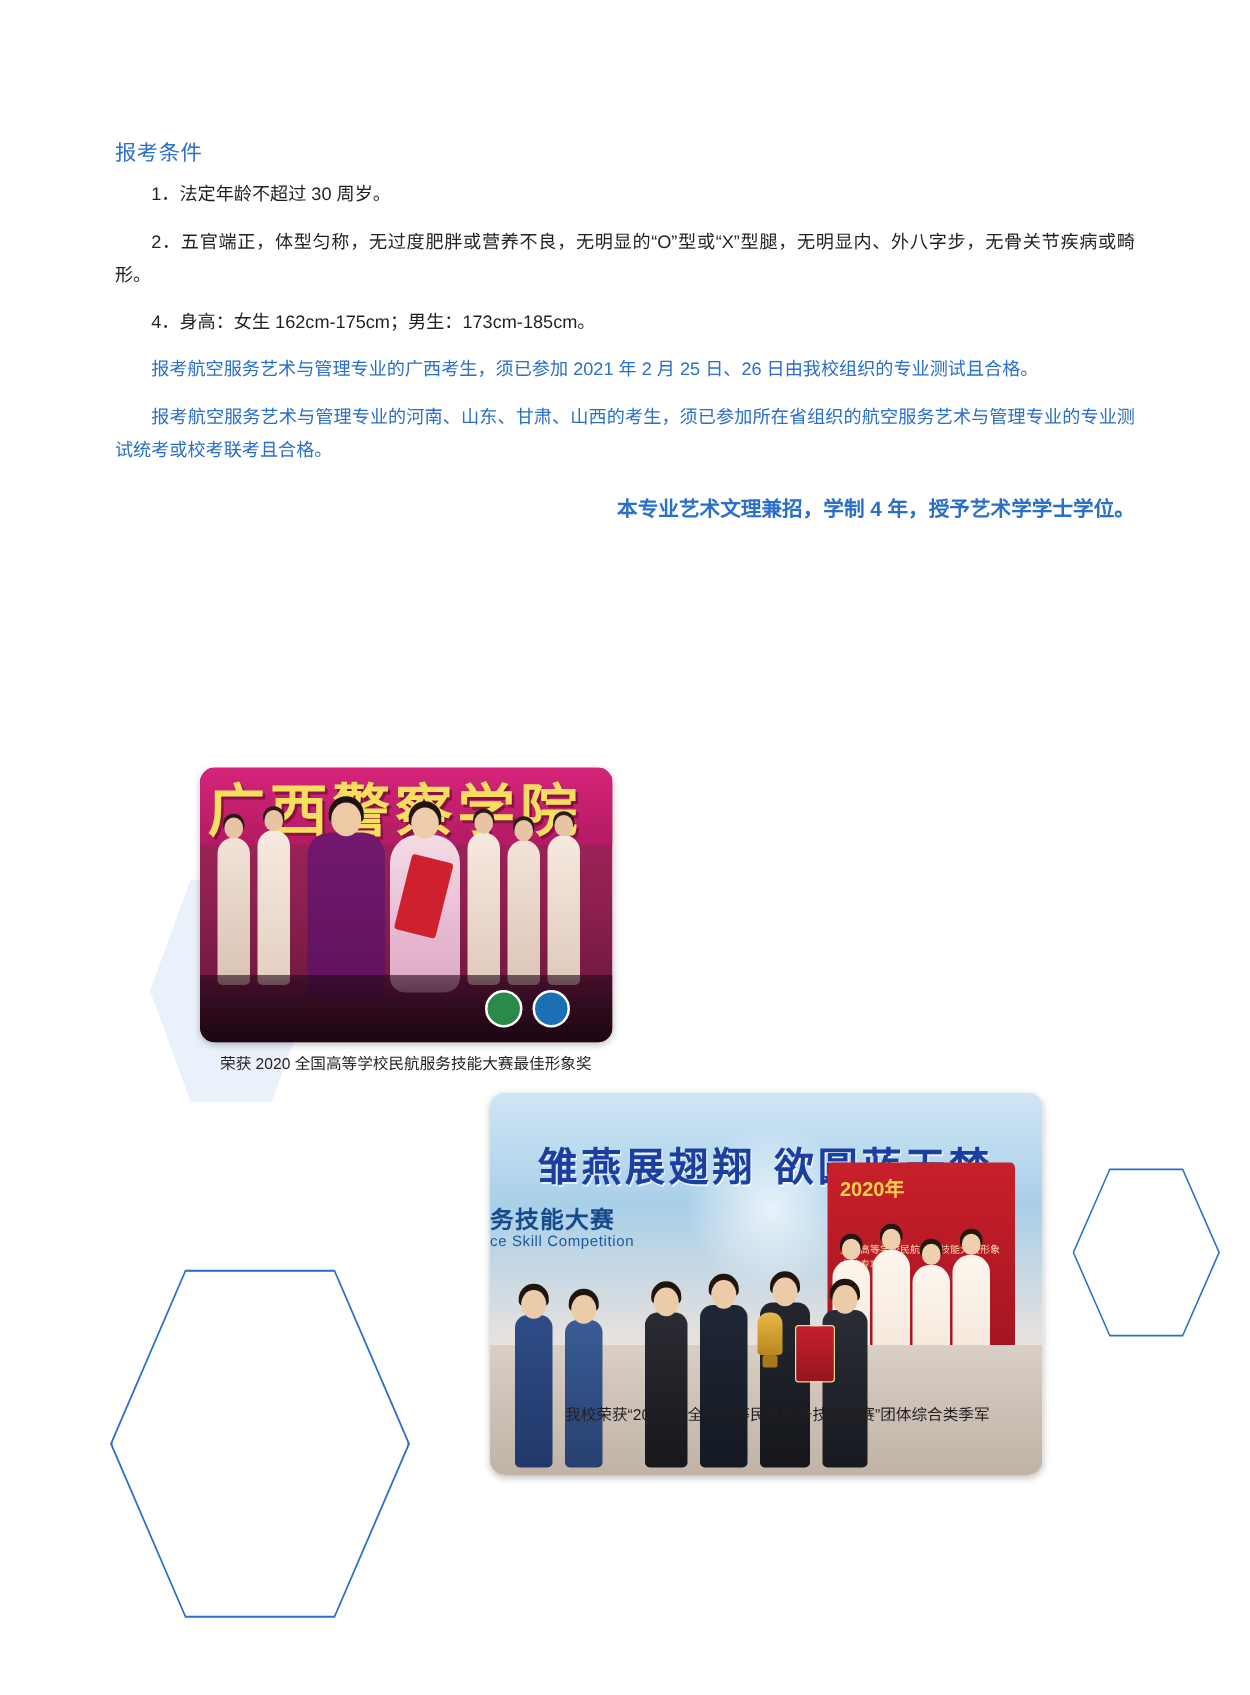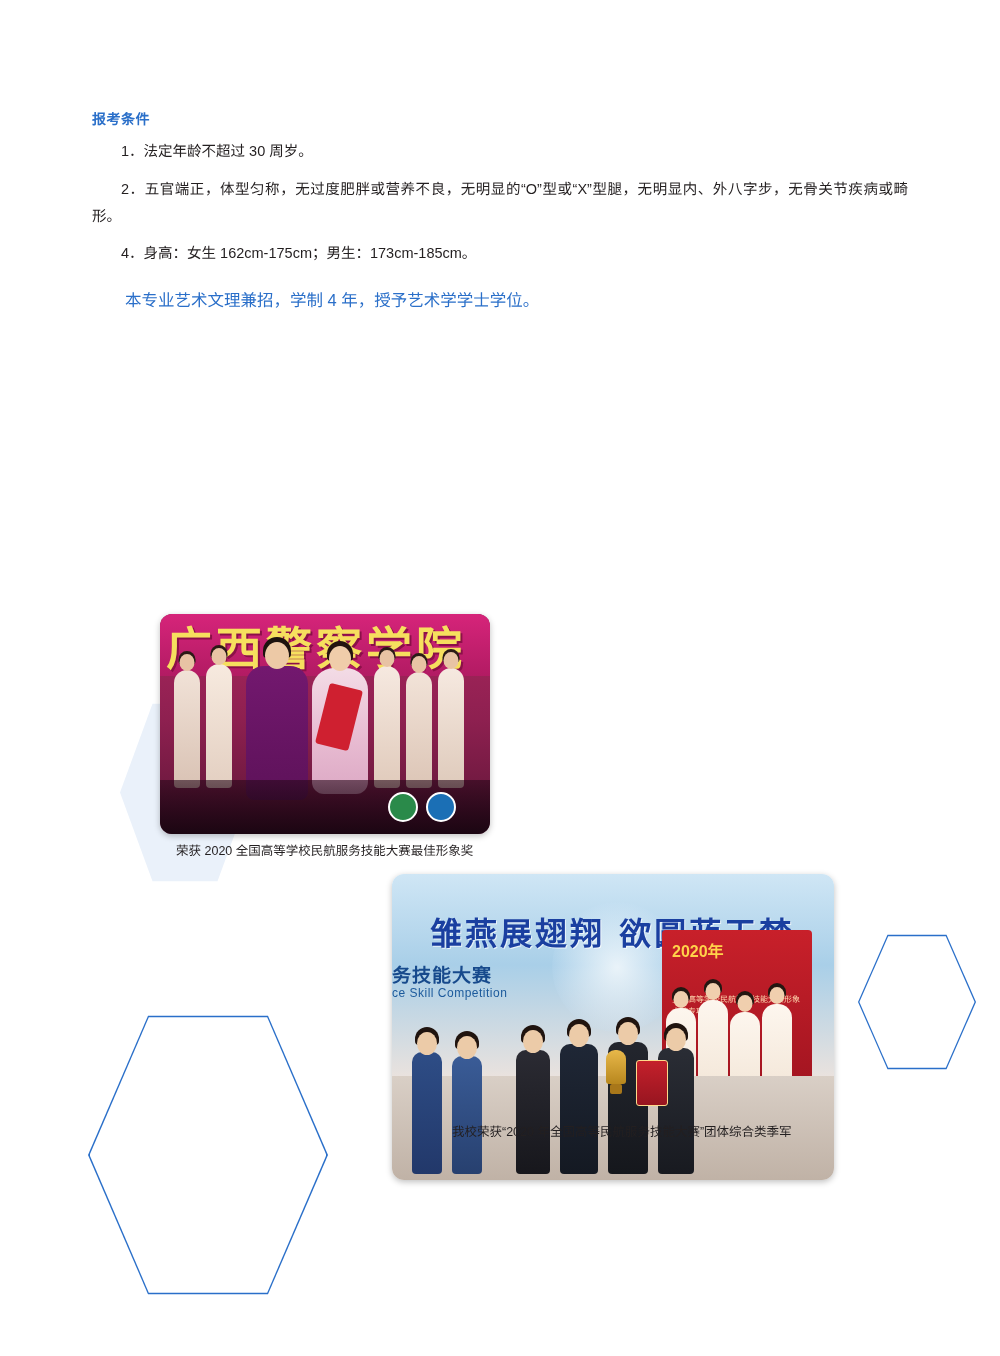--- a/index.html
+++ b/index.html
@@ -49,22 +49,22 @@
 
   
   .content {
     position: absolute;
     left: 92px;
     top: 108px;
     width: 816px;
   }
   h2.section-title {
     margin: 0 0 10px 0;
-    font-size: 14px;
-    font-weight: 700;
+    font-size: 17px;
+    font-weight: 400;
     color: #2a6fc9;
     letter-spacing: 0.5px;
   }
   p.para {
     margin: 0 0 11px 0;
     font-size: 14.5px;
     line-height: 1.85;
     text-align: justify;
     text-indent: 2em;
     color: #231f20;
@@ -82,23 +82,24 @@
     margin: 0 0 11px 0;
     font-size: 14.5px;
     line-height: 1.85;
     text-align: justify;
     text-indent: 2em;
   }
   p.blue-strong {
     color: #2a6fc9;
     margin: 18px 0 0 0;
     font-size: 16.5px;
-    font-weight: 400;
+    font-weight: 700;
     line-height: 1.85;
     text-indent: 2em;
+    text-align: right;
   }
 
   
   .photo {
     position: absolute;
     border-radius: 12px;
     overflow: hidden;
     box-shadow: 0 2px 6px rgba(0,0,0,0.25);
   }
   #photo-1 {
@@ -296,20 +297,22 @@
   <div class="hex-fill" id="hex-soft"></div>
 
   <div class="content">
     <h2 class="section-title">报考条件</h2>
 
 
     <p class="item">1．法定年龄不超过 30 周岁。</p>
     <p class="item">2．五官端正，体型匀称，无过度肥胖或营养不良，无明显的“O”型或“X”型腿，无明显内、外八字步，无骨关节疾病或畸形。</p>
     <p class="item">4．身高：女生 162cm-175cm；男生：173cm-185cm。</p>
 
+    <p class="blue">报考航空服务艺术与管理专业的广西考生，须已参加 2021 年 2 月 25 日、26 日由我校组织的专业测试且合格。</p>
+    <p class="blue">报考航空服务艺术与管理专业的河南、山东、甘肃、山西的考生，须已参加所在省组织的航空服务艺术与管理专业的专业测试统考或校考联考且合格。</p>
 
     <p class="blue-strong">本专业艺术文理兼招，学制 4 年，授予艺术学学士学位。</p>
   </div>
 
   <div class="photo" id="photo-1">
     <div class="p1-bg"></div>
     <div class="p1-banner"></div>
     <div class="p1-banner-text">广西警察学院</div>
 
     <div class="fig" style="left:14px;height:118px;background:linear-gradient(180deg,#f1e2d7,#d9c2b4);">

